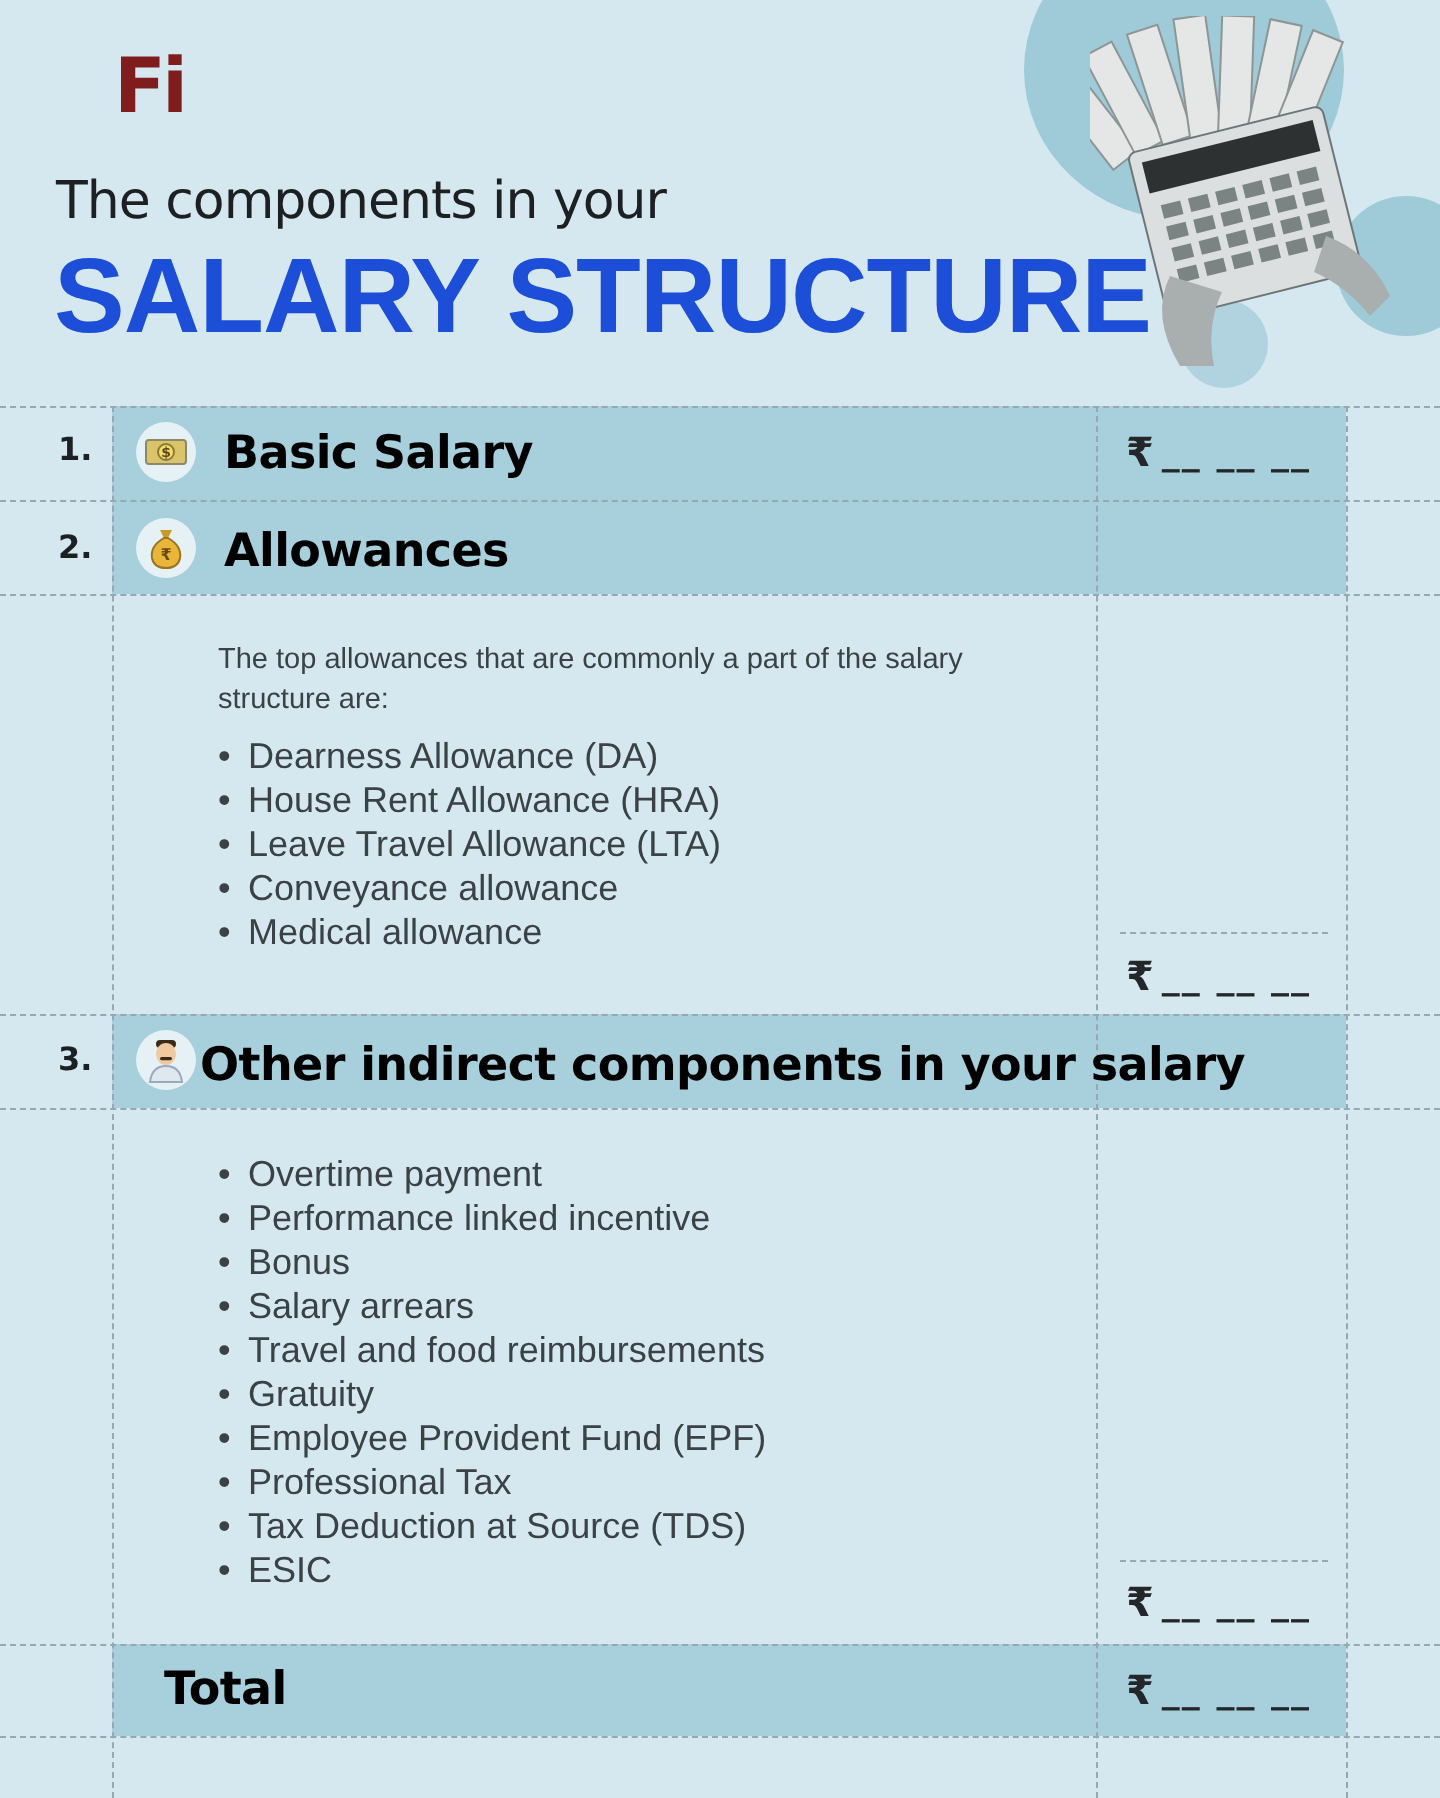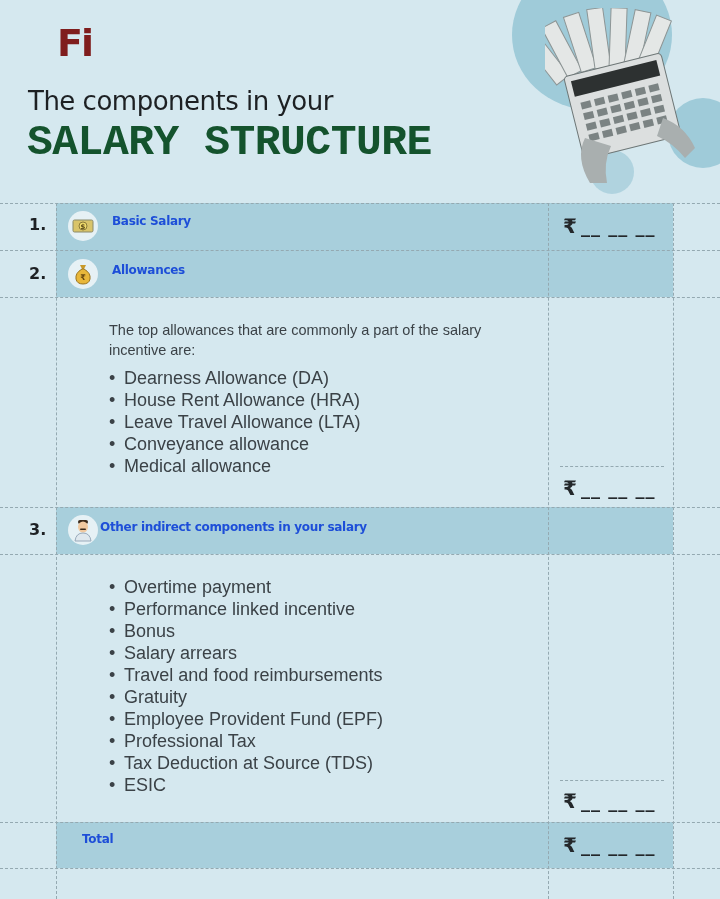--- a/index.html
+++ b/index.html
@@ -6,35 +6,35 @@
   body {
     width: 720px; height: 899px; overflow: hidden; position: relative;
     background: #d5e8ef;
     font-family: "Liberation Sans", sans-serif;
     color: #1f2326;
   }
   .abs { position: absolute; }
   
   .logo { left: 28px; top: 24px; font-family: "DejaVu Sans", sans-serif; font-weight: bold; font-size: 38px; letter-spacing: -2px; color: #7f1d1d; line-height: 1; margin-left: 29px; }
   .subtitle { left: 28px; top: 86px; font-family: "DejaVu Sans", sans-serif; font-size: 26px; font-weight: 500; color: #1d2023; letter-spacing: -0.5px; }
-  .title { left: 27px; top: 118px; font-family: Liberation Mono, monospace; font-size: 43px; font-weight: bold; color: #14532d; letter-spacing: -0.5px; }
+  .title { left: 27px; top: 118px; font-family: Liberation Sans, sans-serif; font-size: 53px; font-weight: bold; color: #1d4ed8; letter-spacing: -0.5px; }
 
   
   .circle-big { left: 512px; top: -40px; width: 160px; height: 150px; border-radius: 50%; background: #9fcbd9; }
   .circle-small { left: 668px; top: 98px; width: 70px; height: 70px; border-radius: 50%; background: #9fcbd9; }
   .circle-hand { left: 590px; top: 150px; width: 44px; height: 44px; border-radius: 50%; background: #9fcbd9; opacity: .7; }
   .calc-img { left: 545px; top: 8px; width: 160px; height: 180px; }
 
   
   .hline { left: 0; width: 720px; height: 0; border-top: 1px dashed #94a9b1; }
   .vline { top: 203px; height: 696px; width: 0; border-left: 1px dashed #94a9b1; }
   .hl-row { left: 56px; width: 617px; background: #a8cfdc; }
 
   .num { font-family: "DejaVu Sans", sans-serif; font-weight: bold; font-size: 16px; color: #1d2023; }
-  .row-label { font-family: "DejaVu Sans", sans-serif; font-weight: bold; font-size: 12px; color: #1d4ed8; letter-spacing: -0.3px; }
+  .row-label { font-family: "DejaVu Sans", sans-serif; font-weight: bold; font-size: 23px; color: #000000; letter-spacing: -0.3px; }
   .icon-circle { width: 30px; height: 30px; border-radius: 50%; background: #e6f1f5; display: flex; align-items: center; justify-content: center; }
 
   .amount { font-family: "DejaVu Sans", sans-serif; font-size: 20px; color: #23272a; display: flex; align-items: flex-end; }
   .amount .rupee { font-weight: bold; margin-right: 4px; }
   .amount .dash { font-weight: bold; letter-spacing: 1px; font-size: 18px; position: relative; top: -1px; }
 
   .intro { left: 109px; top: 320px; width: 400px; font-size: 14.5px; line-height: 20px; color: #3b4247; }
   ul.bullets { list-style: none; margin: 0; padding: 0; }
   ul.bullets li { font-size: 18px; line-height: 22px; color: #3b4247; position: relative; padding-left: 15px; }
   ul.bullets li::before { content: "•"; position: absolute; left: 0; top: 0; color: #3b4247; }
@@ -131,21 +131,21 @@
 <div class="abs num" style="left:29px;top:264px;">2.</div>
 <div class="abs icon-circle" style="left:68px;top:259px;">
   <svg width="18" height="22" viewBox="0 0 18 22">
       <path d="M6 2 L12 2 L10 6 L8 6 Z" fill="#c99a2a"></path>
       <path d="M8 6 Q1 10 2 16 Q3 21 9 21 Q15 21 16 16 Q17 10 10 6 Z" fill="#e8b73a" stroke="#9a7420"></path>
       <text x="9" y="17" font-size="8" text-anchor="middle" fill="#6a4a10" font-family="DejaVu Sans, sans-serif" font-weight="bold">₹</text>
     </svg>
 </div>
 <div class="abs row-label" style="left:112px;top:263px;">Allowances</div>
 
-<div class="abs intro">The top allowances that are commonly a part of the salary incentive are:</div>
+<div class="abs intro">The top allowances that are commonly a part of the salary structure are:</div>
 <ul class="abs bullets" style="left:109px;top:367px;">
   <li>Dearness Allowance (DA)</li>
   <li>House Rent Allowance (HRA)</li>
   <li>Leave Travel Allowance (LTA)</li>
   <li>Conveyance allowance</li>
   <li>Medical allowance</li>
 </ul>
 <div class="abs amount" style="left:563px;top:476px;">
   <span class="rupee">₹</span>
   <span class="dash">__ __ __</span>

